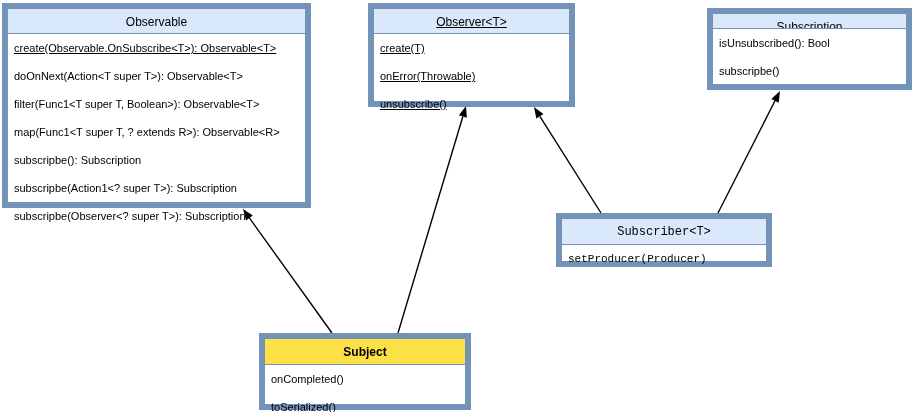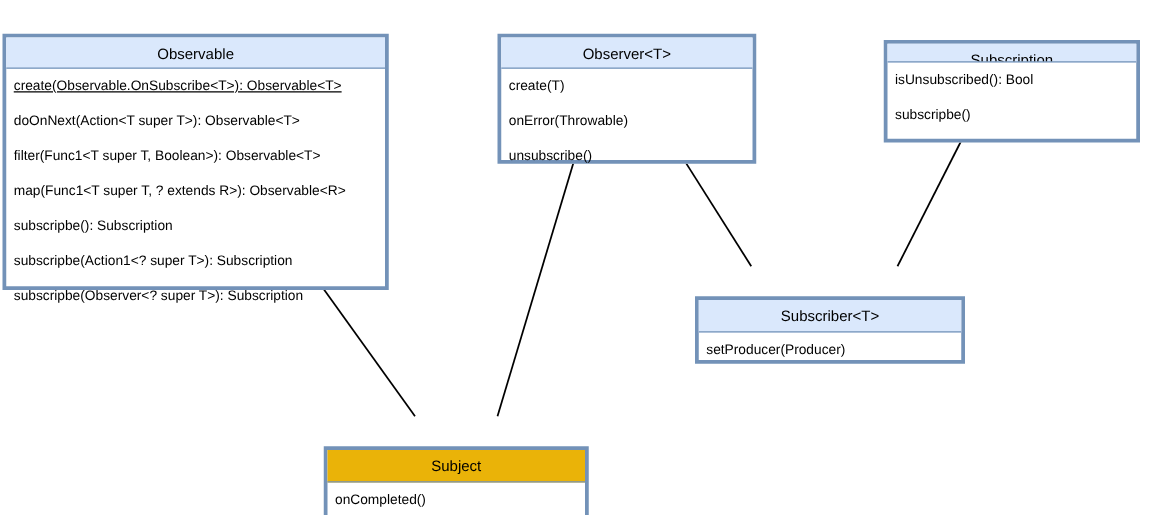--- a/index.html
+++ b/index.html
@@ -20,24 +20,23 @@
     position: absolute;
     left: 0;
     top: 0;
     width: 919px;
     height: 412px;
     pointer-events: none;
   }
   .uml-class {
     position: absolute;
     box-sizing: border-box;
-    border: 3px solid #b91c1c;
+    border: 6px solid #b91c1c;
     background: #ffffff;
     z-index: 2;
-    margin-top: 24px;
   }
   .uml-header {
     box-sizing: border-box;
     background: #dae8fc;
     border-bottom: 1px solid #7392b8;
     text-align: center;
     color: #000000;
     font-size: 12px;
     line-height: 1;
     padding: 7px 4px 6px 4px;
@@ -91,43 +90,43 @@
         <div class="uml-members">
           <div class="uml-member static-member">create(Observable.OnSubscribe&lt;T&gt;): Observable&lt;T&gt;</div>
           <div class="uml-member">doOnNext(Action&lt;T super T&gt;): Observable&lt;T&gt;</div>
           <div class="uml-member">filter(Func1&lt;T super T, Boolean&gt;): Observable&lt;T&gt;</div>
           <div class="uml-member">map(Func1&lt;T super T, ? extends R&gt;): Observable&lt;R&gt;</div>
           <div class="uml-member">subscripbe(): Subscription</div>
           <div class="uml-member">subscripbe(Action1&lt;? super T&gt;): Subscription</div>
           <div class="uml-member">subscripbe(Observer&lt;? super T&gt;): Subscription</div>
         </div>
       </div>
-      <div class="uml-class" style="left: 398px; top: 3px; width: 207px; height: 104px; border-color: rgb(115, 146, 184); background: rgb(255, 255, 255);">
+      <div class="uml-class" style="left: 368px; top: 3px; width: 207px; height: 104px; border-color: rgb(115, 146, 184); background: rgb(255, 255, 255); text-decoration: underline;">
         <div class="uml-header" style="height: 25px; background: rgb(218, 232, 252); border-color: rgb(115, 146, 184);">Observer&lt;T&gt;</div>
         <div class="uml-members">
           <div class="uml-member">create(T)</div>
           <div class="uml-member">onError(Throwable)</div>
           <div class="uml-member">unsubscribe()</div>
         </div>
       </div>
       <div class="uml-class" style="left: 707px; top: 8px; width: 205px; height: 82px; border-color: rgb(115, 146, 184); background: rgb(255, 255, 255);">
         <div class="uml-header" style="height: 15px; background: rgb(218, 232, 252); border-color: rgb(115, 146, 184);">Subscription</div>
         <div class="uml-members">
           <div class="uml-member">isUnsubscribed(): Bool</div>
           <div class="uml-member">subscripbe()</div>
         </div>
       </div>
-      <div class="uml-class" style="left: 556px; top: 213px; width: 216px; height: 54px; border-color: rgb(115, 146, 184); background: rgb(255, 255, 255);">
+      <div class="uml-class" style="left: 556px; top: 213px; width: 216px; height: 54px; border-color: rgb(115, 146, 184); background: rgb(255, 255, 255); font-family: Liberation Mono, monospace;">
         <div class="uml-header" style="height: 26px; background: rgb(218, 232, 252); border-color: rgb(115, 146, 184);">Subscriber&lt;T&gt;</div>
         <div class="uml-members">
           <div class="uml-member">setProducer(Producer)</div>
         </div>
       </div>
       <div class="uml-class" style="left: 259px; top: 333px; width: 212px; height: 77px; border-color: rgb(115, 146, 184); background: rgb(255, 255, 255);">
-        <div class="uml-header" style="height: 26px; background: #eab308; border-color: rgb(115, 146, 184);">Subject</div>
+        <div class="uml-header" style="height: 26px; background: #fde047; border-color: rgb(115, 146, 184); font-weight: bold;">Subject</div>
         <div class="uml-members">
           <div class="uml-member">onCompleted()</div>
           <div class="uml-member">toSerialized()</div>
         </div>
       </div>
     </div>
 
 </div>
 
 </body></html>

